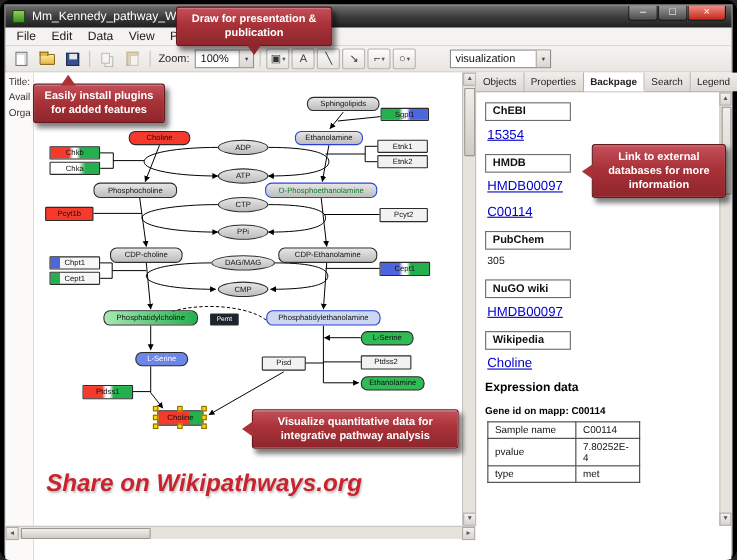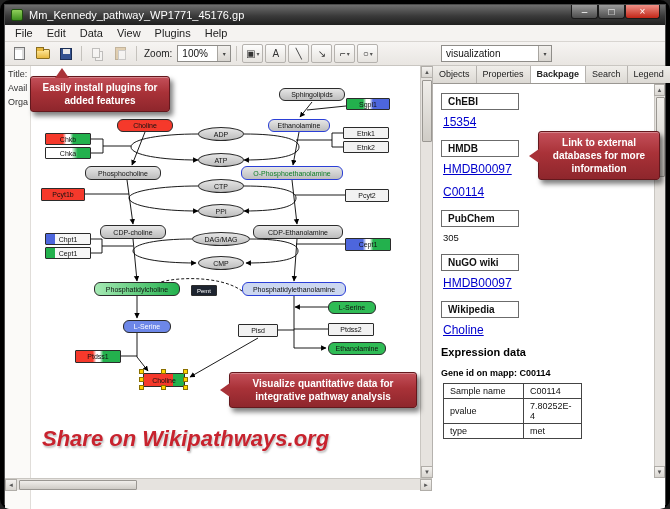--- a/index.html
+++ b/index.html
@@ -24,21 +24,21 @@
   .tb-btn { width:21px; height:19px; display:flex; align-items:center; justify-content:center; border:1px solid transparent; border-radius:2px; }
   .tb-btn.tool { border:1px solid #b5b2ae; background:linear-gradient(#fdfdfc,#e6e3df); font-size:10px; color:#333; gap:1px; }
   .tb-btn .caret { font-size:6px; color:#555; }
   .tb-sep { width:1px; height:15px; background:#c5c2bd; margin:0 3px; }
   .disabled { opacity:.4; }
   .zoom-label { font-size:10px; color:#222; margin:0 3px 0 2px; }
   .combo { height:17px; background:#fff; border:1px solid #8f8d89; display:flex; align-items:center; font-size:10px; color:#111; }
   .combo .val { padding:0 4px; flex:1; white-space:nowrap; }
   .combo .cbtn { width:13px; height:100%; background:linear-gradient(#f2f0ed,#d9d6d1); border-left:1px solid #a8a5a0; display:flex; align-items:center; justify-content:center; font-size:6px; color:#444; }
   .combo.zoom { width:54px; }
-  .combo.vis { position:absolute; left:436px; top:3px; width:111px; }
+  .combo.vis { position:absolute; left:404px; top:3px; width:92px; }
 
   
   .ic-page { width:11px; height:13px; background:#fff; border:1px solid #777; box-shadow:inset -2px 2px 0 #ddd; }
   .ic-folder { width:14px; height:10px; background:linear-gradient(#ffe79a,#e8b93f); border:1px solid #8a6d1f; border-radius:1px; position:relative; }
   .ic-folder::before { content:""; position:absolute; left:-1px; top:-3px; width:6px; height:3px; background:#e8b93f; border:1px solid #8a6d1f; border-bottom:none; }
   .ic-save { width:12px; height:12px; background:#33518f; border:1px solid #1d2f56; position:relative; }
   .ic-save::before { content:""; position:absolute; left:2px; top:0; width:7px; height:5px; background:#e8e8e8; }
   .ic-copy { width:8px; height:10px; background:#fff; border:1px solid #777; box-shadow:3px 3px 0 -1px #fff, 3px 3px 0 0 #777; margin:-2px 3px 0 0; }
   .ic-paste { width:11px; height:13px; background:#c9a05a; border:1px solid #7c5a23; position:relative; }
   .ic-paste::after { content:""; position:absolute; left:2px; top:2px; width:6px; height:8px; background:#fff; border:1px solid #999; }
@@ -95,21 +95,21 @@
   table.expr td.k { width:80px; }
   table.expr td.v { width:58px; }
   .side-scroll { position:absolute; right:0; top:18px; width:11px; bottom:0; background:#e6e3df; border-left:1px solid #c9c6c1; }
   .statusbar { position:absolute; left:0; top:485px; width:660px; height:15px; background:#efedec; border-top:1px solid #c9c6c1; font-size:9px; color:#222; display:flex; align-items:center; padding-left:5px; white-space:nowrap; overflow:hidden; }
 
   
   .callout { position:absolute; z-index:50; background:linear-gradient(#c4505a,#a93238 45%,#8e262c); border:1px solid #64181d; border-radius:3px; color:#fff; font-size:10px; font-weight:bold; text-align:center; padding:4px 6px; box-shadow:3px 4px 5px rgba(0,0,0,.5), inset 0 1px 0 rgba(255,255,255,.3); line-height:1.3; }
   .callout::after { content:""; position:absolute; width:0; height:0; }
   .co-top { left:160px; top:6px; width:142px; }
   .co-top::after { left:50%; bottom:-9px; margin-left:-7px; border-left:7px solid transparent; border-right:7px solid transparent; border-top:10px solid #8e262c; }
-  .co-left { left:30px; top:76px; width:140px; }
+  .co-left { left:30px; top:76px; width:120px; }
   .co-left::after { left:24px; top:-9px; border-left:7px solid transparent; border-right:7px solid transparent; border-bottom:10px solid #a93238; }
   .co-right { left:538px; top:131px; width:122px; }
   .co-right::after { left:-10px; top:50%; margin-top:-7px; border-top:7px solid transparent; border-bottom:7px solid transparent; border-right:10px solid #a93238; }
   .co-bottom { left:229px; top:372px; width:188px; }
   .co-bottom::after { left:-10px; top:50%; margin-top:-7px; border-top:7px solid transparent; border-bottom:7px solid transparent; border-right:10px solid #a93238; }
 
   .share { position:absolute; z-index:40; left:42px; top:426px; color:#c8232e; font-size:22px; font-weight:bold; font-style:italic; text-shadow:1px 2px 2px rgba(0,0,0,.25); }
 </style>
 </head>
 <body>
@@ -336,17 +336,18 @@
     </div>
 
     <div class="hscroll">
       <div class="sb-arrow" style="left:0;top:0">◄</div>
       <div class="thumb" style="left:14px;top:1px;width:118px;height:10px"></div>
       <div class="sb-arrow" style="right:0;top:0">►</div>
     </div>
 
   </div>
 
+  <div class="callout co-top">Draw for presentation &amp; publication</div>
   <div class="callout co-left">Easily install plugins for added features</div>
   <div class="callout co-right">Link to external databases for more information</div>
   <div class="callout co-bottom">Visualize quantitative data for integrative pathway analysis</div>
   <div class="share">Share on Wikipathways.org</div>
 </div>
 
 </body></html>

